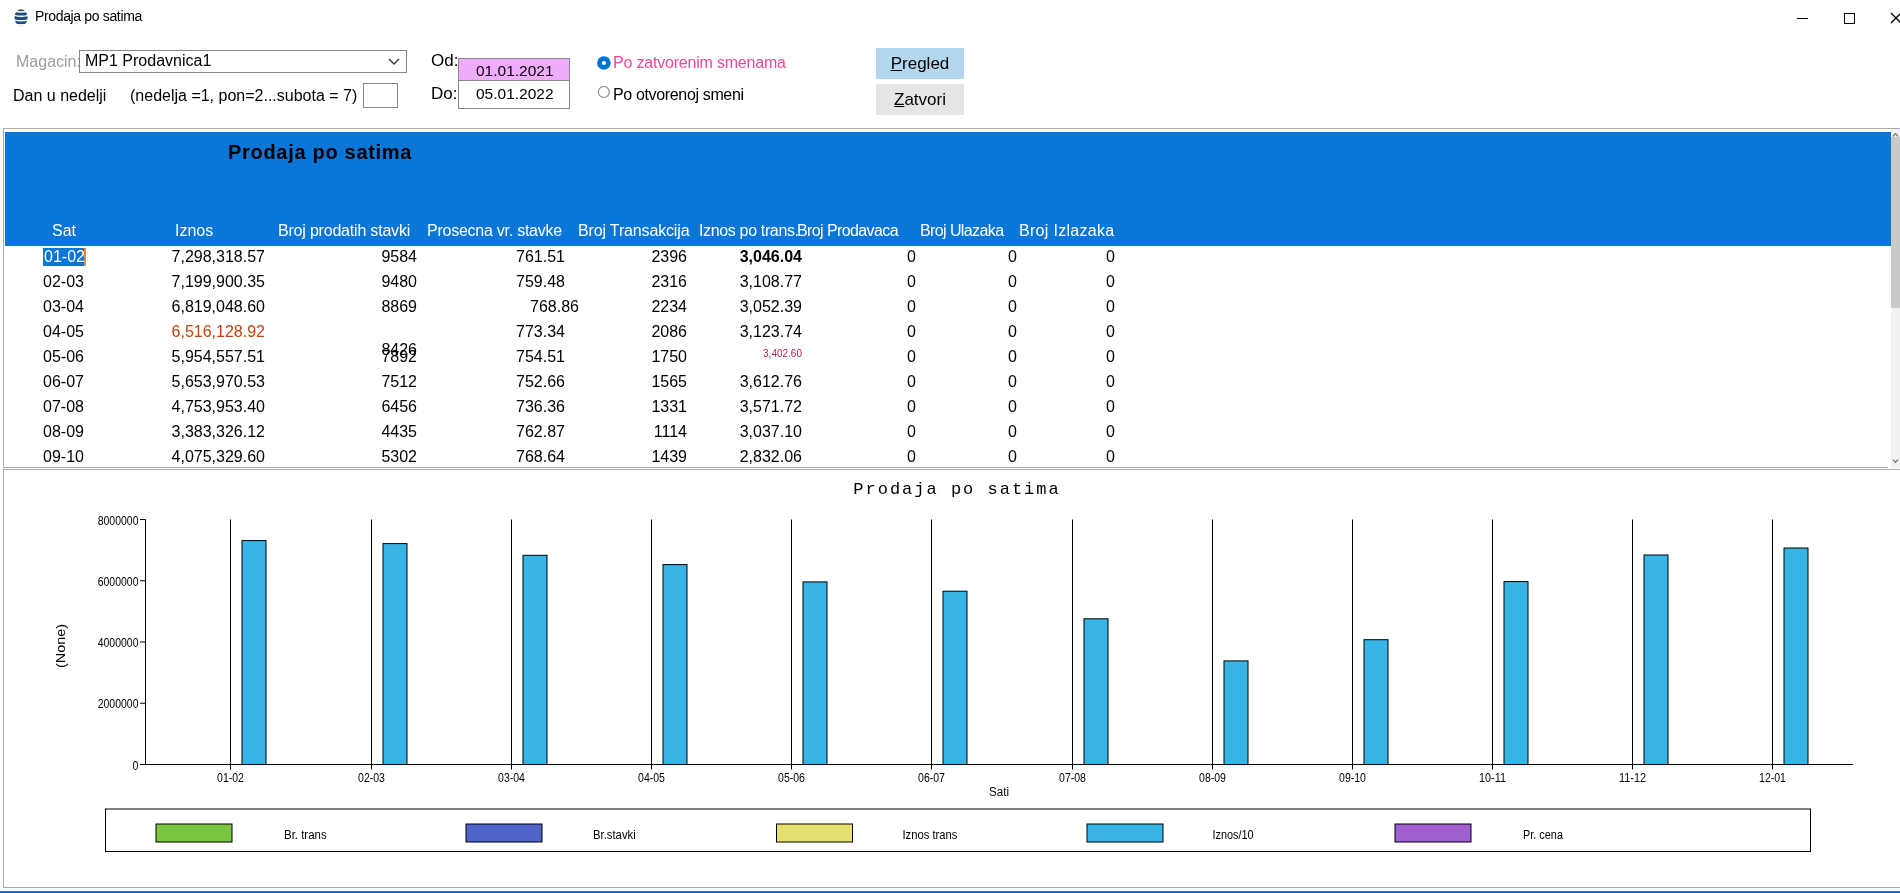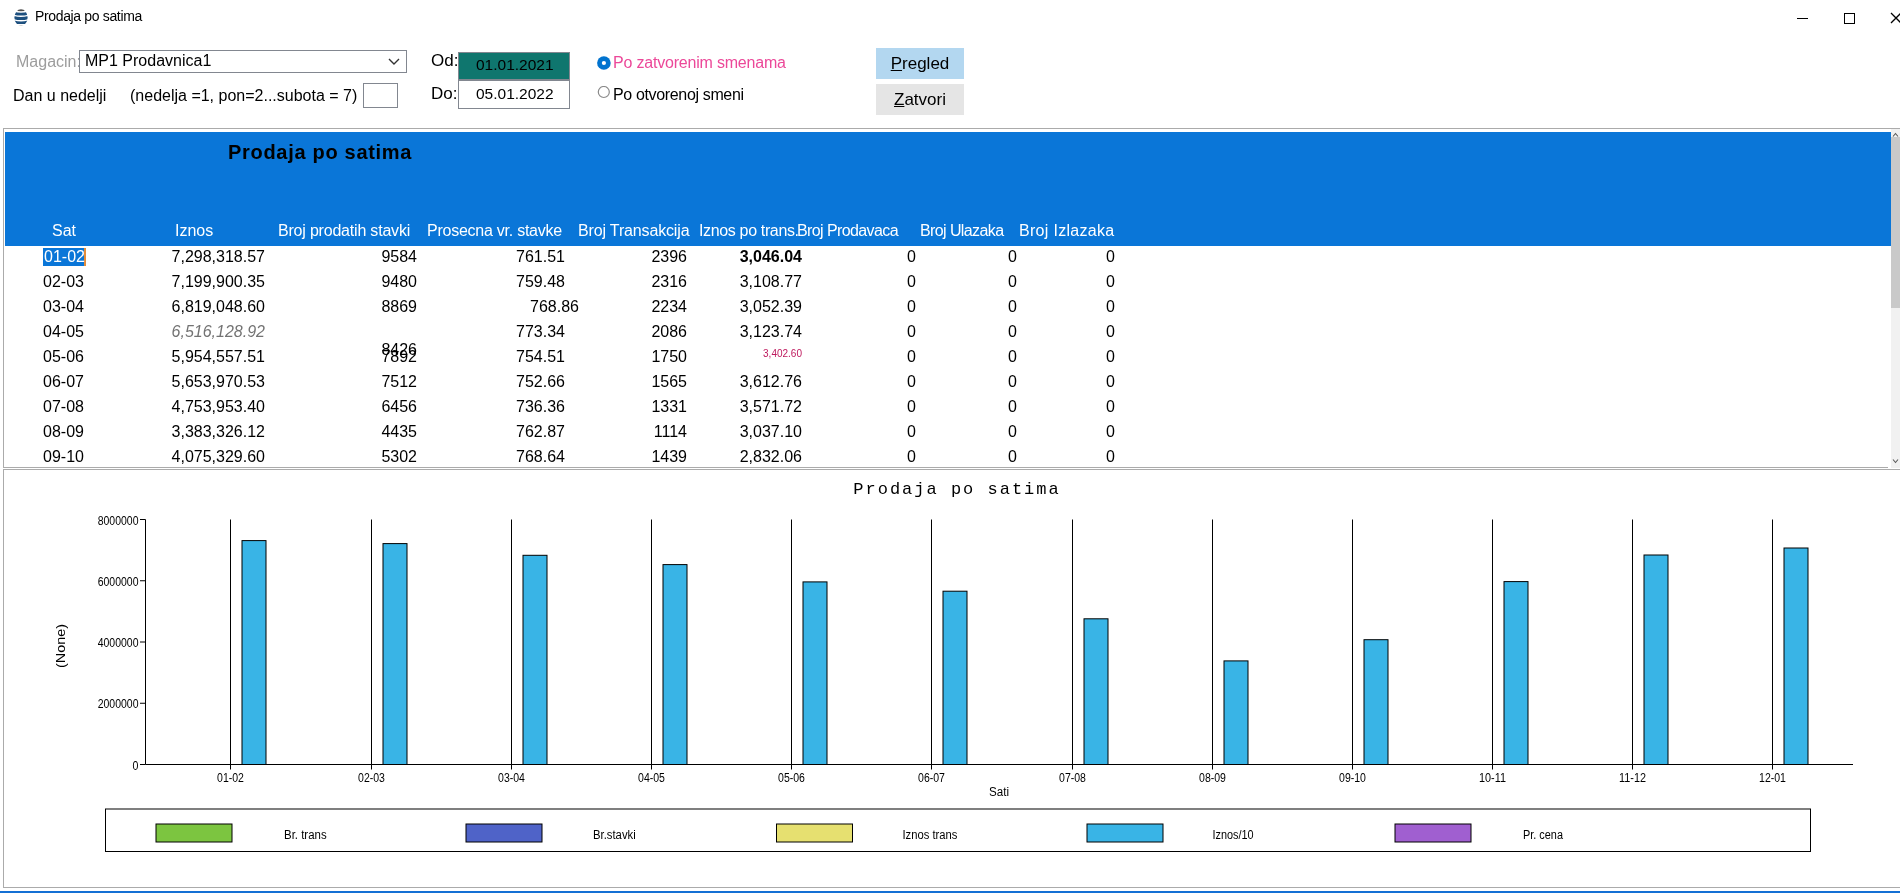--- a/index.html
+++ b/index.html
@@ -38,21 +38,21 @@
   <div class="abs" style="left:5px;top:1px;font-size:16px;color:#000;">MP1 Prodavnica1</div>
   <svg class="abs" style="right:6px;top:7px" width="12" height="8" viewBox="0 0 12 8">
     <path d="M1 1 L6 6 L11 1" fill="none" stroke="#333" stroke-width="1.4"></path>
   </svg>
 </div>
 <div class="abs" style="left:13px;top:87px;font-size:16px;color:#000;">Dan u nedelji</div>
 <div class="abs" style="left:130px;top:87px;font-size:16px;color:#000;">(nedelja =1, pon=2...subota = 7)</div>
 <div class="abs" style="left:363px;top:83px;width:33px;height:23px;border:1px solid #828790;background:#fff;"></div>
 
 <div class="abs" style="left:431px;top:51px;font-size:17px;color:#000;">Od:</div>
-<div class="abs" style="left:458px;top:52px;width:110px;height:26px;border:1px solid #828790;background:#0f766e;">
+<div class="abs" style="left:458px;top:58px;width:110px;height:26px;border:1px solid #828790;background:#f0abfc;">
   <div class="abs" style="left:17px;top:3px;font-size:15.5px;color:#000;">01.01.2021</div>
 </div>
 <div class="abs" style="left:431px;top:84px;font-size:17px;color:#000;">Do:</div>
 <div class="abs" style="left:458px;top:80px;width:110px;height:27px;border:1px solid #828790;background:#fff;">
   <div class="abs" style="left:17px;top:4px;font-size:15.5px;color:#000;">05.01.2022</div>
 </div>
 
 <svg class="abs" style="left:597px;top:56px" width="14" height="14" viewBox="0 0 14 14">
   <circle cx="6.9" cy="7" r="6.8" fill="#0073cf"></circle>
   <circle cx="6.9" cy="7" r="2.1" fill="#ffffff"></circle>
@@ -104,21 +104,21 @@
       <div class="abs" style="left:39px;top:169px;font-size:16px;color:#000;">03-04</div>
       <div class="abs" style="left:101px;top:169px;width:160px;text-align:right;font-size:16px;color:#000;">6,819,048.60</div>
       <div class="abs" style="left:253px;top:169px;width:160px;text-align:right;font-size:16px;color:#000;">8869</div>
       <div class="abs" style="left:401px;top:169px;width:160px;text-align:right;font-size:16px;color:#000;margin-left:14px;">768.86</div>
       <div class="abs" style="left:523px;top:169px;width:160px;text-align:right;font-size:16px;color:#000;">2234</div>
       <div class="abs" style="left:638px;top:169px;width:160px;text-align:right;font-size:16px;color:#000;">3,052.39</div>
       <div class="abs" style="left:752px;top:169px;width:160px;text-align:right;font-size:16px;color:#000;">0</div>
       <div class="abs" style="left:853px;top:169px;width:160px;text-align:right;font-size:16px;color:#000;">0</div>
       <div class="abs" style="left:951px;top:169px;width:160px;text-align:right;font-size:16px;color:#000;">0</div>
       <div class="abs" style="left:39px;top:194px;font-size:16px;color:#000;">04-05</div>
-      <div class="abs" style="left:101px;top:194px;width:160px;text-align:right;font-size:16px;color:#737373;font-style:italic;">6,516,128.92</div>
+      <div class="abs" style="left:101px;top:194px;width:160px;text-align:right;font-size:16px;color:#c2410c;">6,516,128.92</div>
       <div class="abs" style="left:253px;top:212px;width:160px;text-align:right;font-size:16px;color:#000;">8426</div>
       <div class="abs" style="left:401px;top:194px;width:160px;text-align:right;font-size:16px;color:#000;">773.34</div>
       <div class="abs" style="left:523px;top:194px;width:160px;text-align:right;font-size:16px;color:#000;">2086</div>
       <div class="abs" style="left:638px;top:194px;width:160px;text-align:right;font-size:16px;color:#000;">3,123.74</div>
       <div class="abs" style="left:752px;top:194px;width:160px;text-align:right;font-size:16px;color:#000;">0</div>
       <div class="abs" style="left:853px;top:194px;width:160px;text-align:right;font-size:16px;color:#000;">0</div>
       <div class="abs" style="left:951px;top:194px;width:160px;text-align:right;font-size:16px;color:#000;">0</div>
       <div class="abs" style="left:39px;top:219px;font-size:16px;color:#000;">05-06</div>
       <div class="abs" style="left:101px;top:219px;width:160px;text-align:right;font-size:16px;color:#000;">5,954,557.51</div>
       <div class="abs" style="left:253px;top:219px;width:160px;text-align:right;font-size:16px;color:#000;">7892</div>

